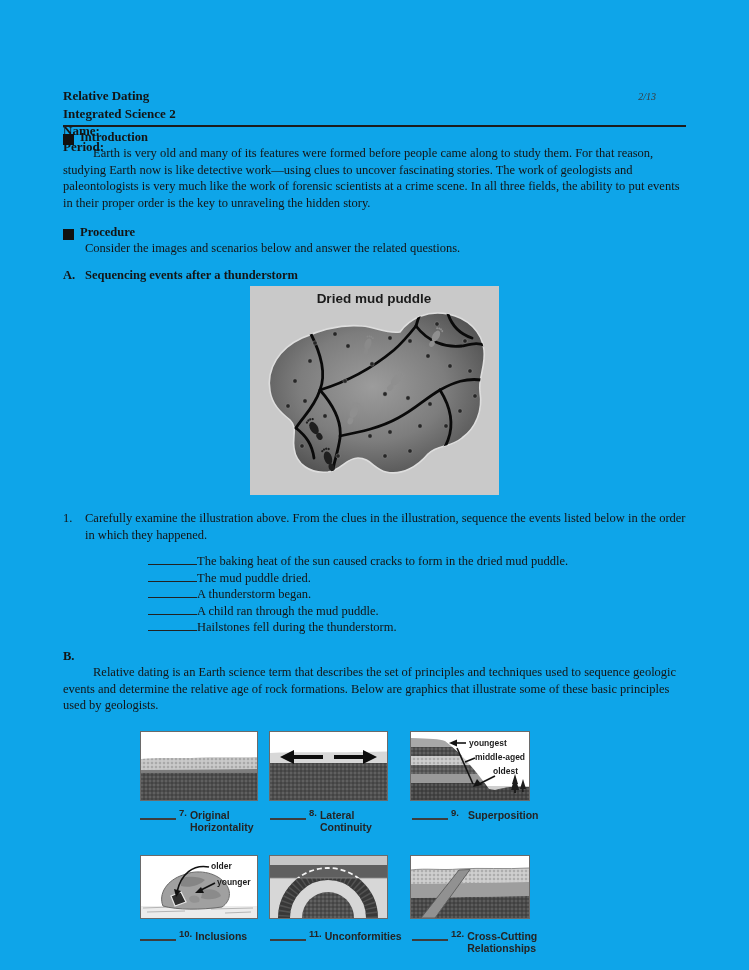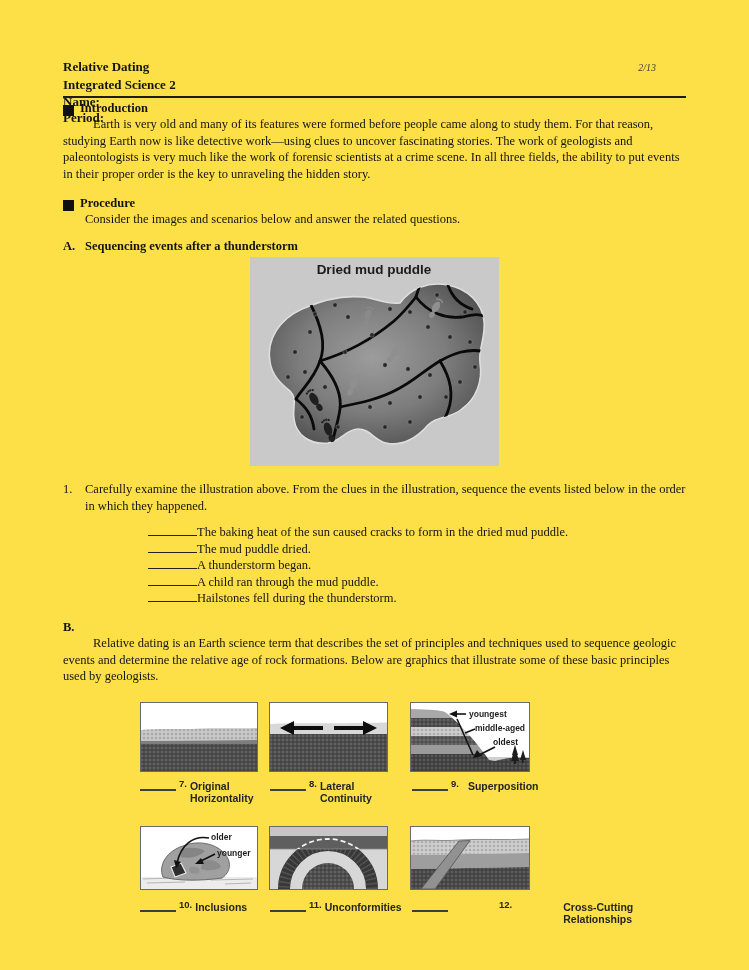--- a/index.html
+++ b/index.html
@@ -1,18 +1,18 @@
 <!DOCTYPE html>
 <html><head>
 <meta charset="utf-8">
 <style>
   html,body { margin:0; padding:0; background:#ffffff; }
   .page {
     position:relative; width:749px; height:970px; box-sizing:border-box;
-    padding:59px 63px 0 63px; background:#fde047;
+    padding:88px 63px 0 63px; background:#0ea5e9;
     font-family:"Liberation Serif", serif; font-size:12.5px; line-height:16.5px; color:#141414;
   }
   
   .hdr-row1 { display:flex; justify-content:space-between; align-items:baseline; height:18px; }
   .doc-title { font-weight:bold; font-size:13px; }
   .page-number { font-style:italic; font-size:10px; color:#3a3a3a; padding-right:30px; }
   .hdr-row2 { display:flex; font-weight:bold; font-size:13px; height:17px;
               border-bottom:2.5px solid #1c1c1c; padding-bottom:2px;flex-direction:column; }
   .course-label { width:135px; }
   .name-label { width:283px; }
@@ -343,20 +343,20 @@
     <div class="plabel" style="left:77px; top:210px;">
       <span class="pblank"></span>
       <span class="pnum">10.</span>
       <span class="ptext">Inclusions</span>
     </div>
     <div class="plabel" style="left:207px; top:210px;">
       <span class="pblank"></span>
       <span class="pnum">11.</span>
       <span class="ptext">Unconformities</span>
     </div>
-    <div class="plabel" style="left:349px; top:210px;gap:48px;">
+    <div class="plabel" style="left:349px; top:210px;">
       <span class="pblank"></span>
       <span class="pnum">12.</span>
       <span class="ptext w95">Cross-Cutting Relationships</span>
     </div>
 
   </div>
 </div>
 
 </body></html>

